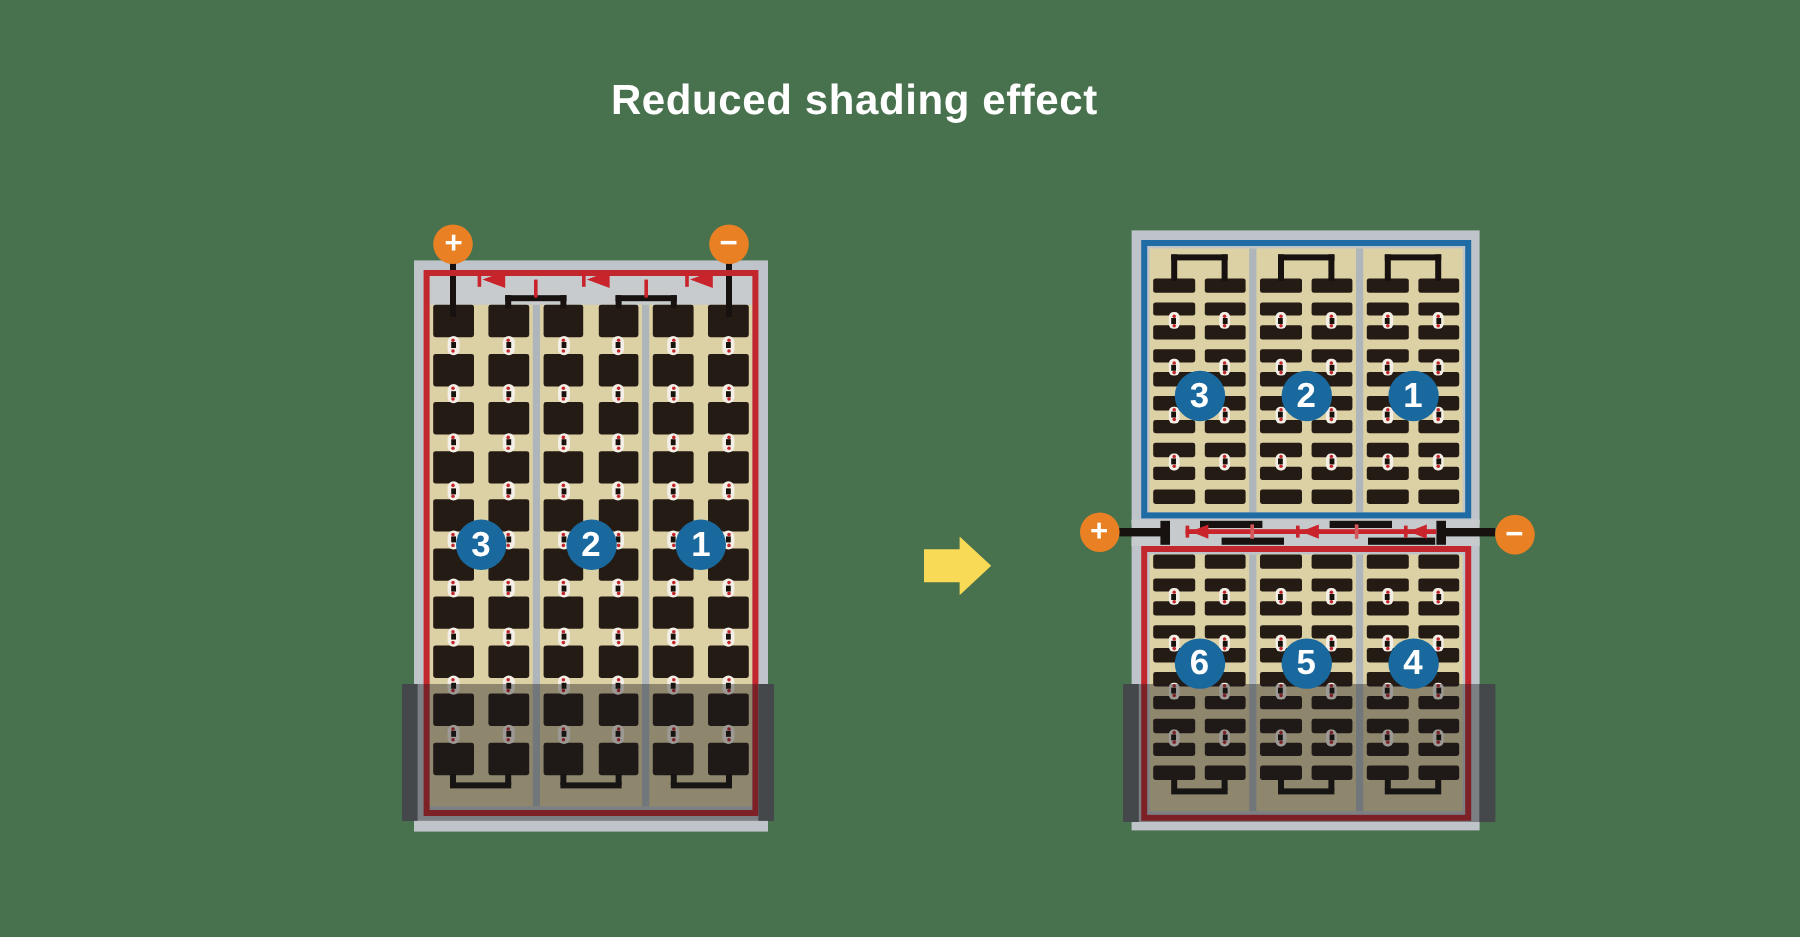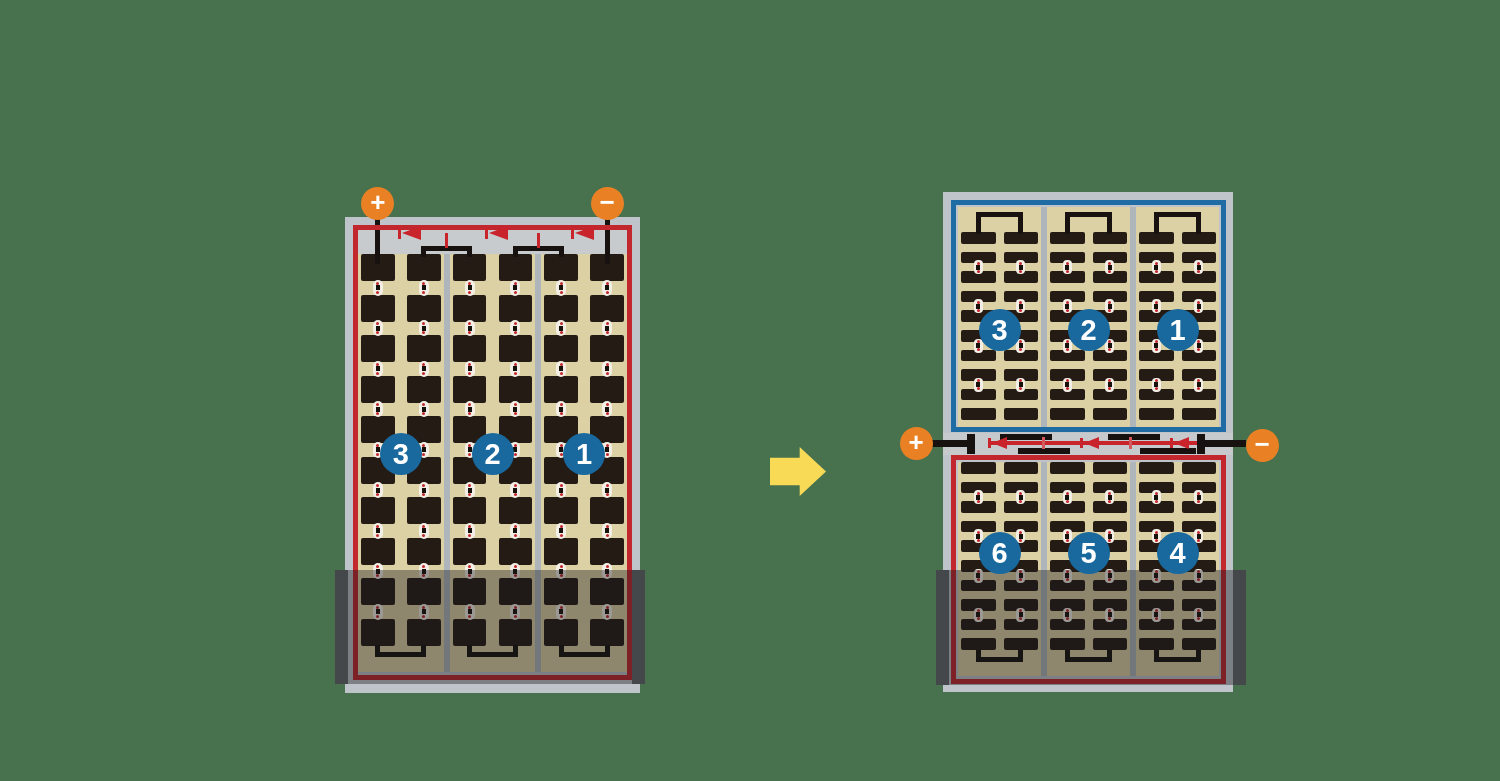--- a/index.html
+++ b/index.html
@@ -31,20 +31,21 @@
   .diode-sm::before{content:"";position:absolute;left:0;top:1px;width:3px;height:10px;background:#C9242B;}
   .diode-sm::after{content:"";position:absolute;left:4px;top:0;width:0;height:0;
                 border-top:6px solid transparent;border-bottom:6px solid transparent;
                 border-right:15px solid #C9242B;}
   .outline{position:absolute;background:transparent;box-sizing:border-box;}
 </style>
 </head>
 <body style="background: rgb(72, 113, 78);">
 
 <div id="stage" style="background: rgb(72, 113, 78);">
+  <div class="title">Reduced shading effect</div>
 <div class="abs" style="left: 345px; top: 217px; width: 295px; height: 476px; background: rgb(191, 196, 202);"></div>
     <div class="abs" style="left: 358px; top: 230px; width: 269px; height: 24px; background: rgb(200, 203, 206);"></div>
     <div class="abs" style="left: 358px; top: 254px; width: 269px; height: 418px; background: rgb(220, 208, 165);"></div>
     <div class="abs" style="left: 443.667px; top: 254px; width: 6px; height: 418px; background: rgb(174, 182, 188);"></div>
     <div class="abs" style="left: 535.333px; top: 254px; width: 6px; height: 418px; background: rgb(174, 182, 188);"></div>
     <div class="abs" style="left: 361px; top: 254px; width: 33.8333px; height: 27px; background: rgb(36, 27, 20); border-radius: 2px;"></div>
     <div class="abs" style="left: 361px; top: 294.5px; width: 33.8333px; height: 27px; background: rgb(36, 27, 20); border-radius: 2px;"></div>
     <div class="abs" style="left: 361px; top: 335px; width: 33.8333px; height: 27px; background: rgb(36, 27, 20); border-radius: 2px;"></div>
     <div class="abs" style="left: 361px; top: 375.5px; width: 33.8333px; height: 27px; background: rgb(36, 27, 20); border-radius: 2px;"></div>
     <div class="abs" style="left: 361px; top: 416px; width: 33.8333px; height: 27px; background: rgb(36, 27, 20); border-radius: 2px;"></div>

